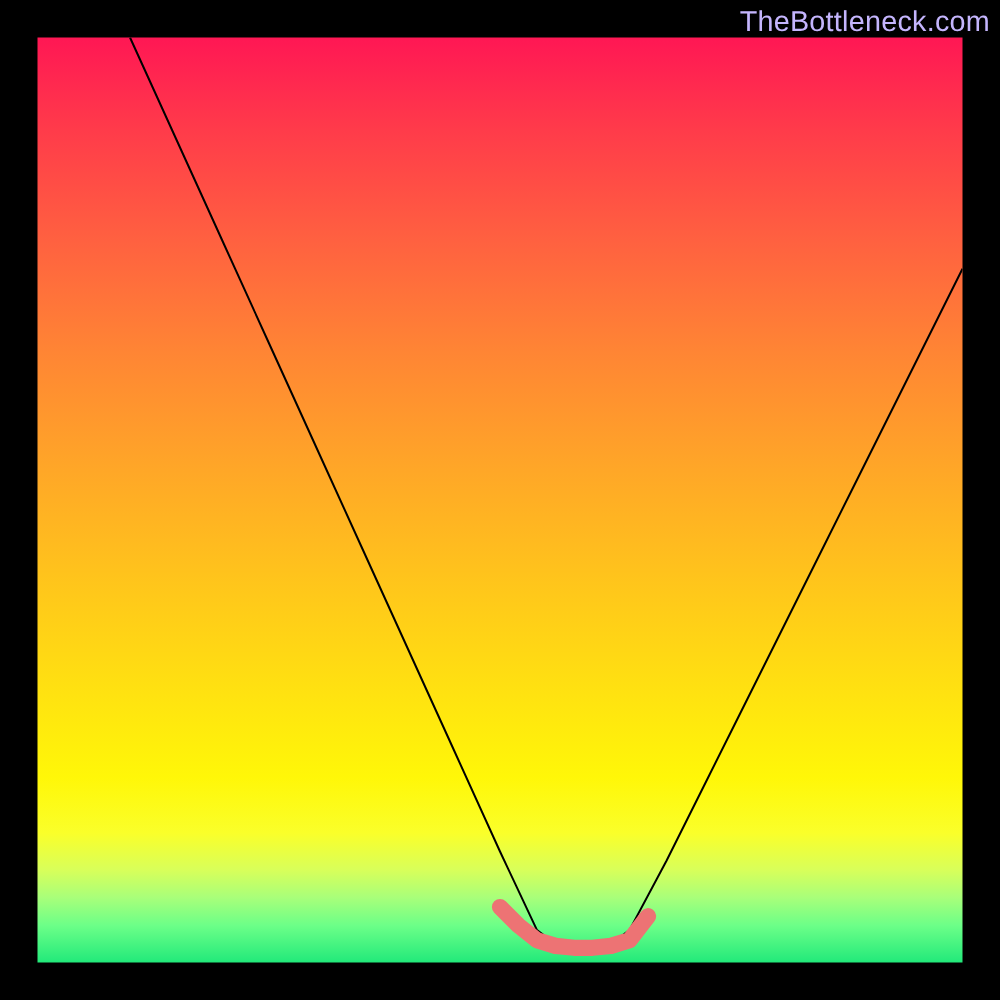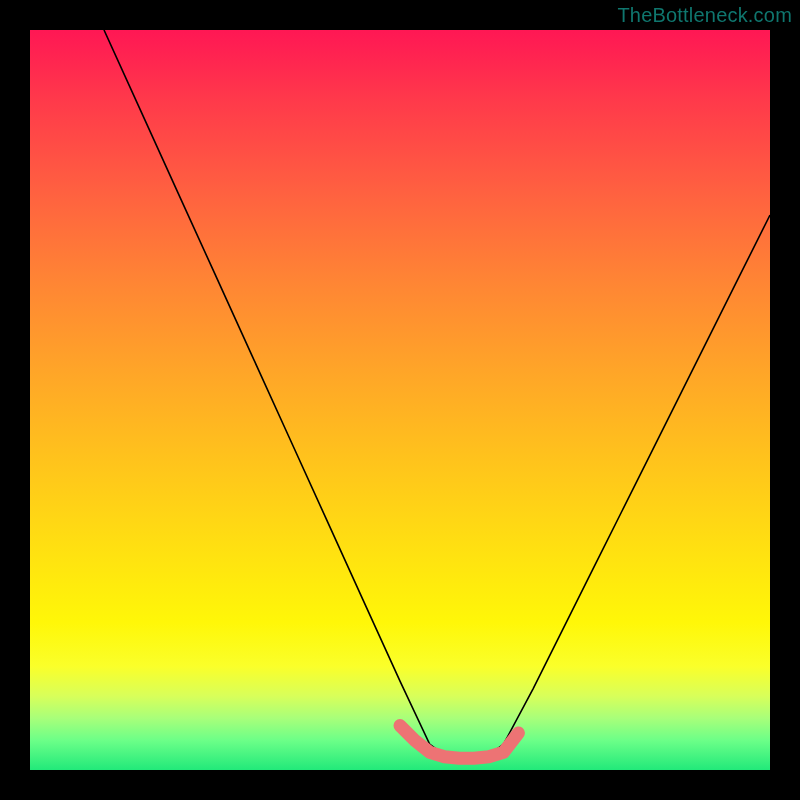--- a/index.html
+++ b/index.html
@@ -35,23 +35,23 @@
   }
   svg {
     position: absolute;
     left: 0;
     top: 0;
   }
   .watermark {
     position: absolute;
     top: 4px;
     right: 8px;
-    color: #0f766e;
+    color: #c4b5fd;
     font-family: Arial, Helvetica, sans-serif;
-    font-size: 20px;
+    font-size: 23px;
     font-weight: 500;
     letter-spacing: 0.2px;
   }
 </style>
 </head>
 <body>
 
 <div class="plot-area">
   <svg id="chart-svg" width="740" height="740" viewBox="0 0 740 740">
     <path id="curve-path" fill="none" stroke="#000" stroke-width="1.6" d="M74.0 0.0 L111.0 81.4 L148.0 162.8 L185.0 244.2 L222.0 325.6 L259.0 407.0 L296.0 488.4 L333.0 569.8 L370.0 651.2 L399.6 714.1 L414.4 725.2 L444.0 725.2 L458.8 725.2 L473.6 714.1 L503.2 658.6 L532.8 599.4 L562.4 540.2 L592.0 481.0 L621.6 421.8 L651.2 362.6 L680.8 303.4 L710.4 244.2 L740.0 185.0"></path>

